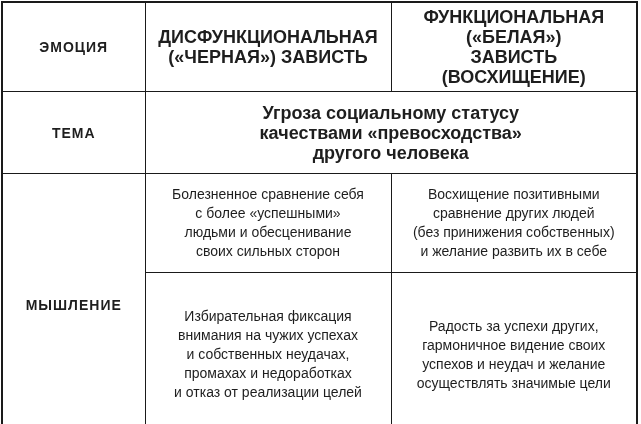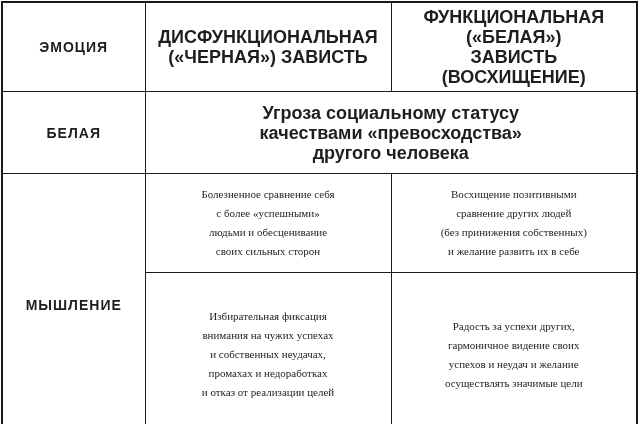--- a/index.html
+++ b/index.html
@@ -52,23 +52,22 @@
 
   td.cell-rowlabel {
     font-weight: bold;
     font-size: 14px;
     letter-spacing: 1px;
   }
 
   
   td.cell-body {
     font-weight: normal;
-    font-size: 11px;
+    font-size: 14px;
     line-height: 19px;
-    font-family: Liberation Serif, serif;
   }
 </style>
 </head>
 <body>
 
 <div class="canvas">
   <table class="envy-table">
     <colgroup>
       <col style="width:143px">
       <col style="width:246px">
@@ -77,21 +76,21 @@
     <tbody>
       <tr class="row-header">
         <td class="cell-rowlabel">ЭМОЦИЯ</td>
         <td class="cell-bold">ДИСФУНКЦИОНАЛЬНАЯ
 («ЧЕРНАЯ») ЗАВИСТЬ</td>
         <td class="cell-bold">ФУНКЦИОНАЛЬНАЯ («БЕЛАЯ»)
 ЗАВИСТЬ (ВОСХИЩЕНИЕ)</td>
       </tr>
 
       <tr class="row-theme">
-        <td class="cell-rowlabel">БЕЛАЯ</td>
+        <td class="cell-rowlabel">ТЕМА</td>
         <td class="cell-bold" colspan="2">Угроза социальному статусу
 качествами «превосходства»
 другого человека</td>
       </tr>
 
       <tr class="row-thinking-1">
         <td class="cell-rowlabel" rowspan="2">МЫШЛЕНИЕ</td>
         <td class="cell-body">Болезненное сравнение себя
 с более «успешными»
 людьми и обесценивание

